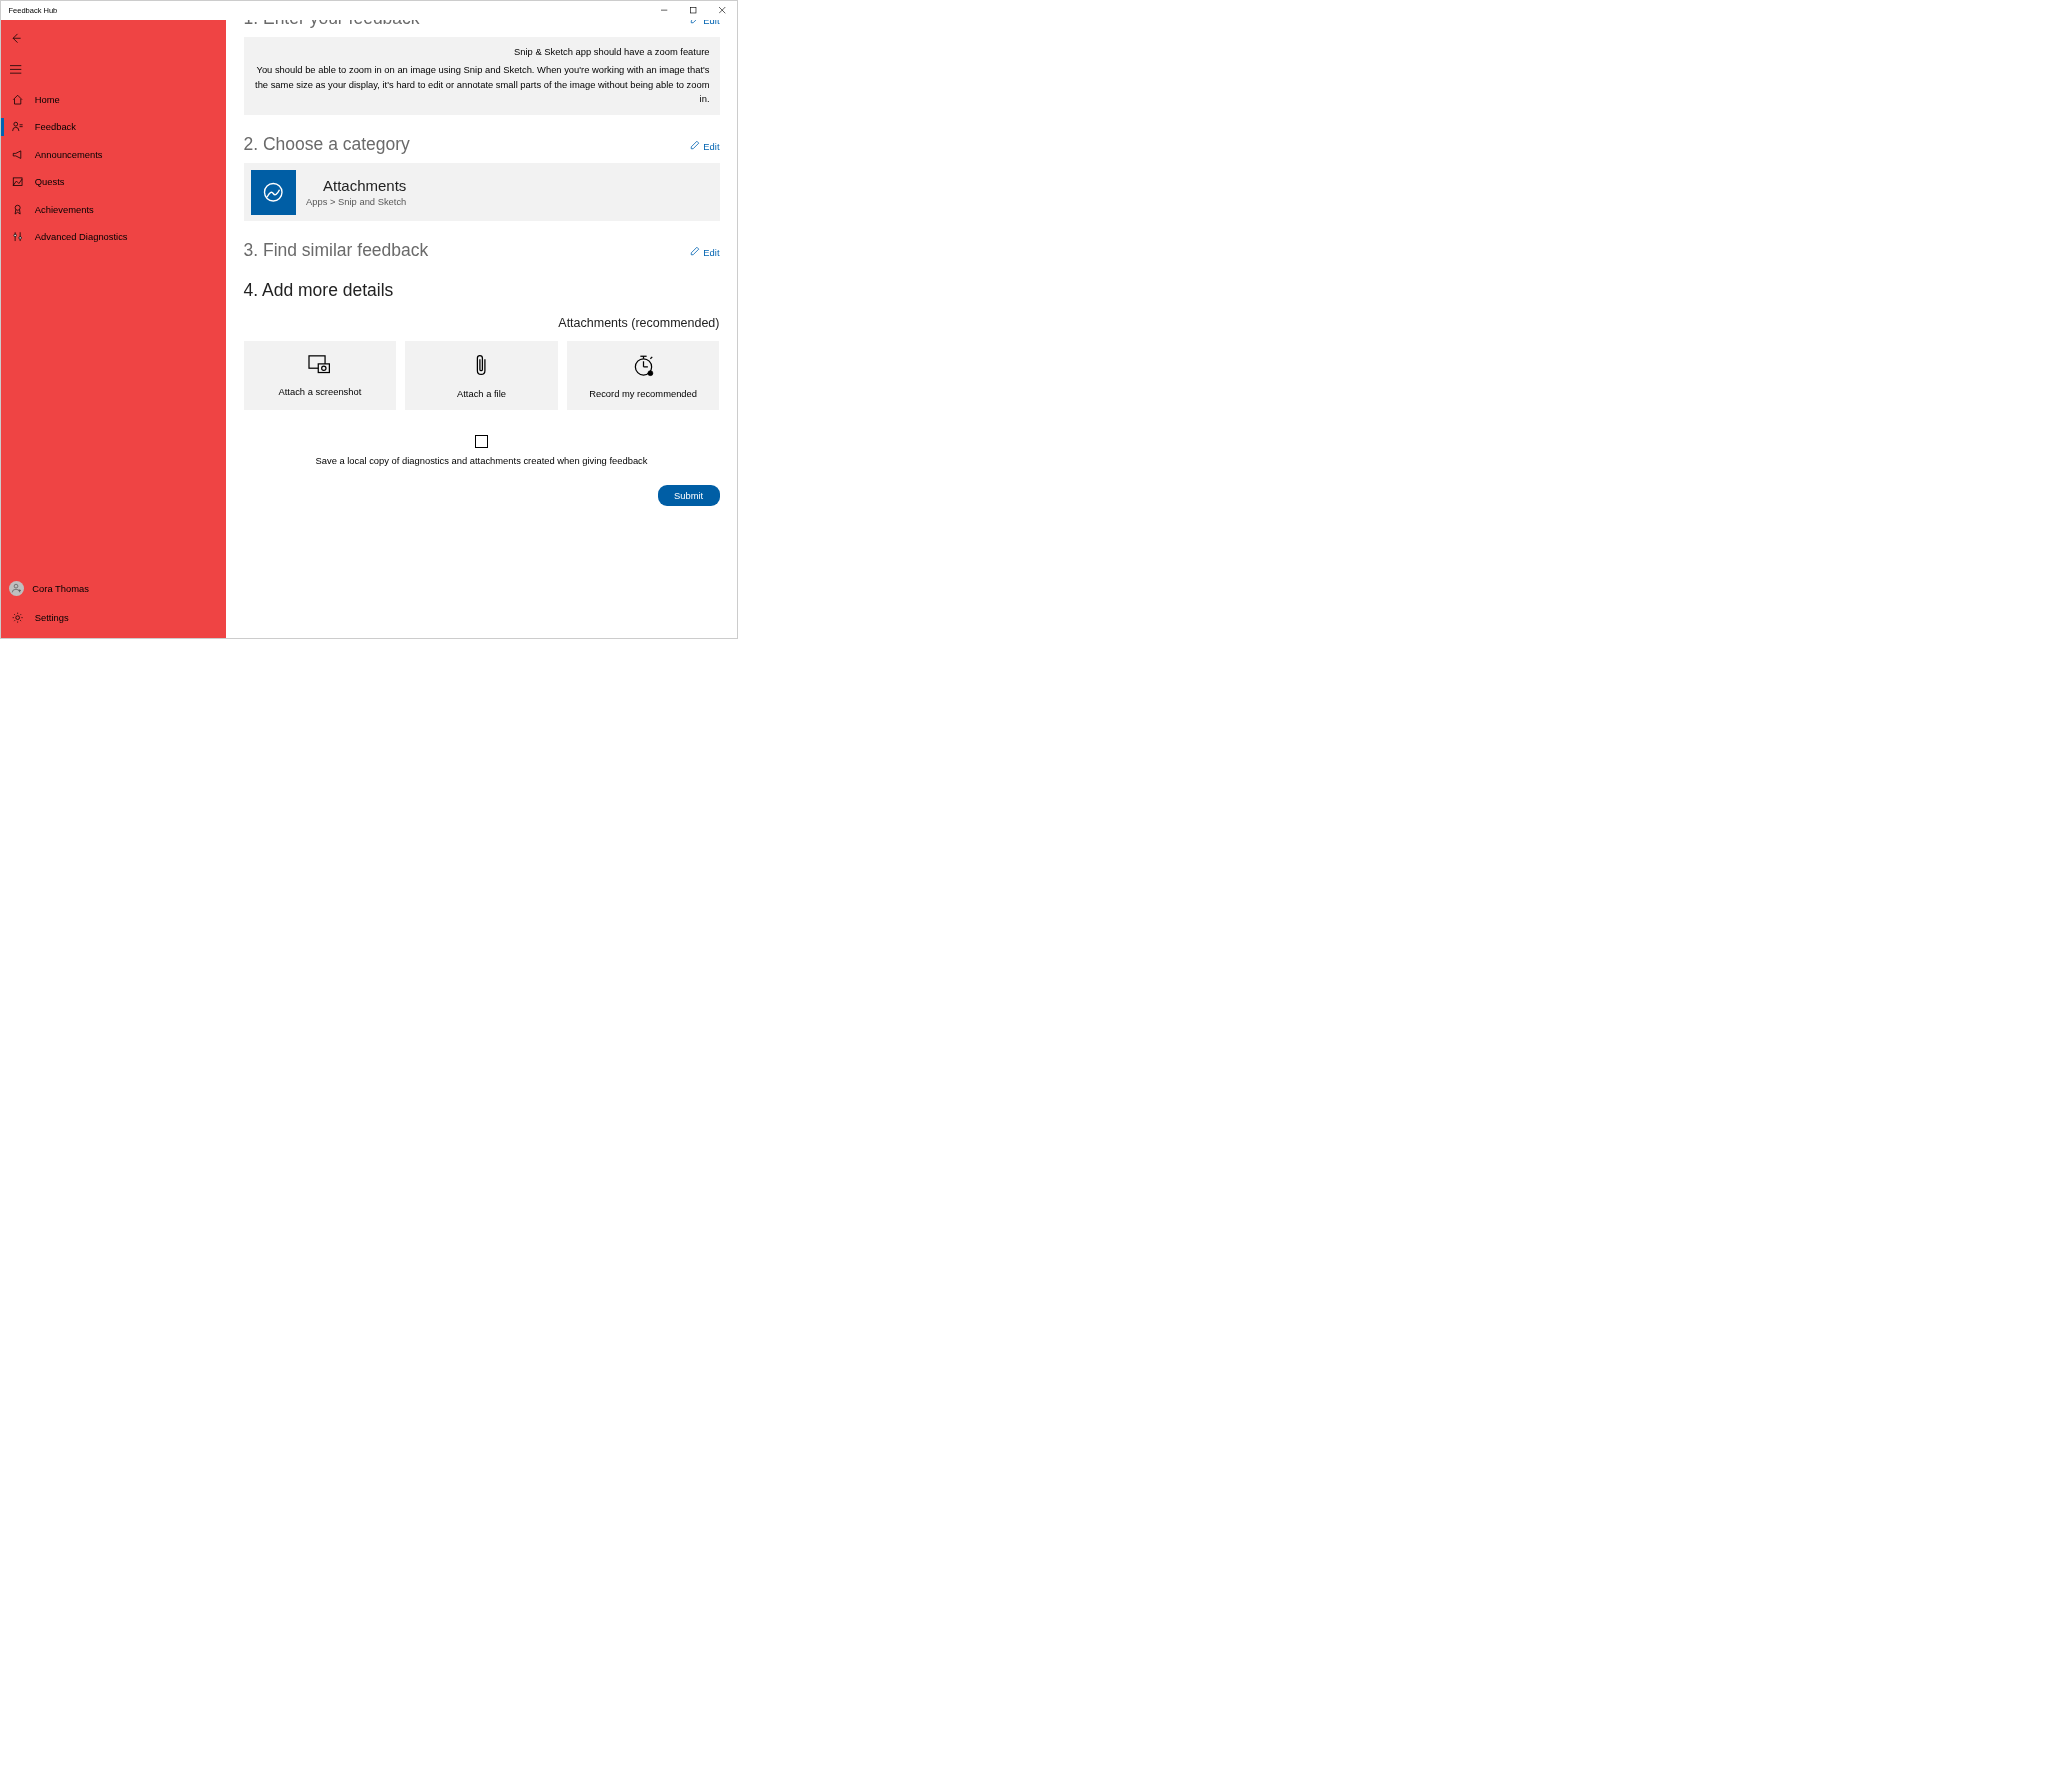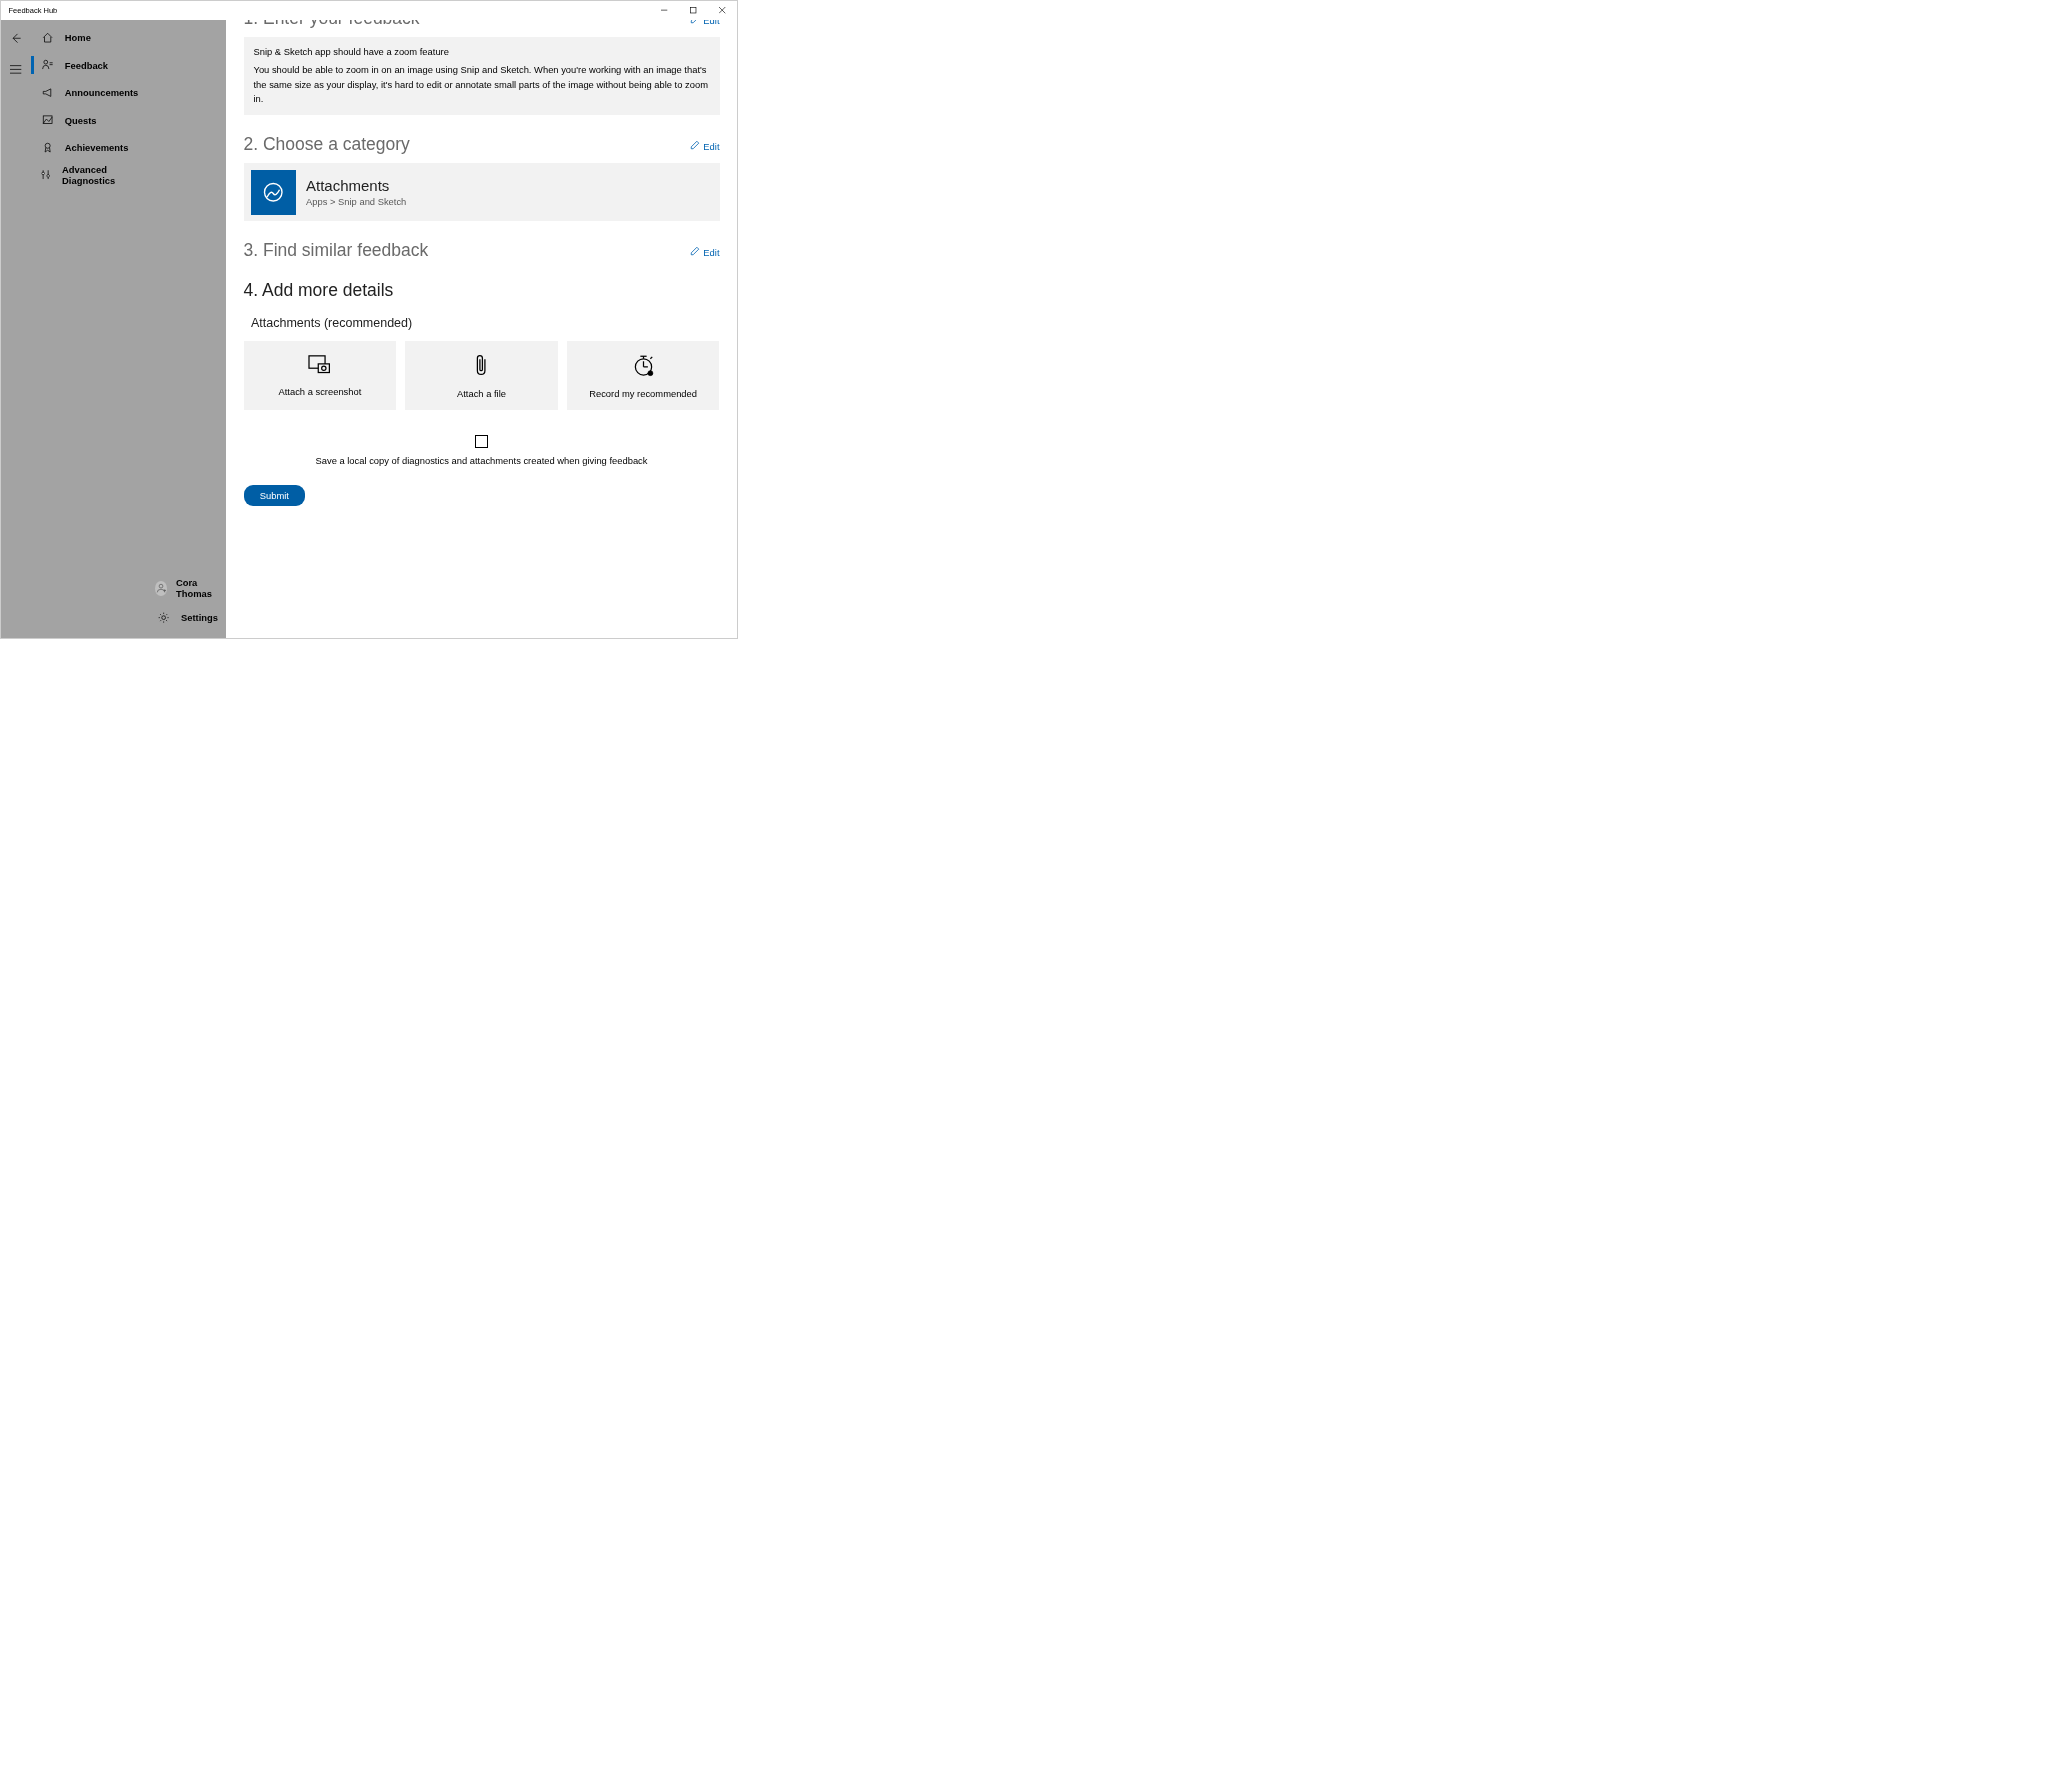--- a/index.html
+++ b/index.html
@@ -45,25 +45,24 @@
     font-size: 6.3px;
   }
   
   .body {
     flex: 1;
     display: flex;
     overflow: hidden;
   }
   .sidebar {
     width: 225px;
-    background: #a3a3a3;
-    display: flex;
-    flex-direction: row;
+    background: #ef4444;
+    display: flex;
+    flex-direction: column;
     flex-shrink: 0;
-    font-weight: bold;
   }
   .sidebar-top {
     padding-top: 6.3px;
   }
   .icon-btn {
     width: 30px;
     height: 24px;
     display: flex;
     align-items: center;
     justify-content: center;
@@ -117,20 +116,21 @@
     display: flex;
     align-items: center;
     justify-content: center;
   }
   
   .main {
     flex: 1;
     overflow-y: auto;
     padding: 0 17.5px 15px 17.5px;
     position: relative;
+    text-align: right;
   }
   .section-head {
     display: flex;
     align-items: flex-end;
     justify-content: space-between;
     margin-top: 19px;
   }
   .section-head.cutoff {
     margin-top: -12.5px;
   }

